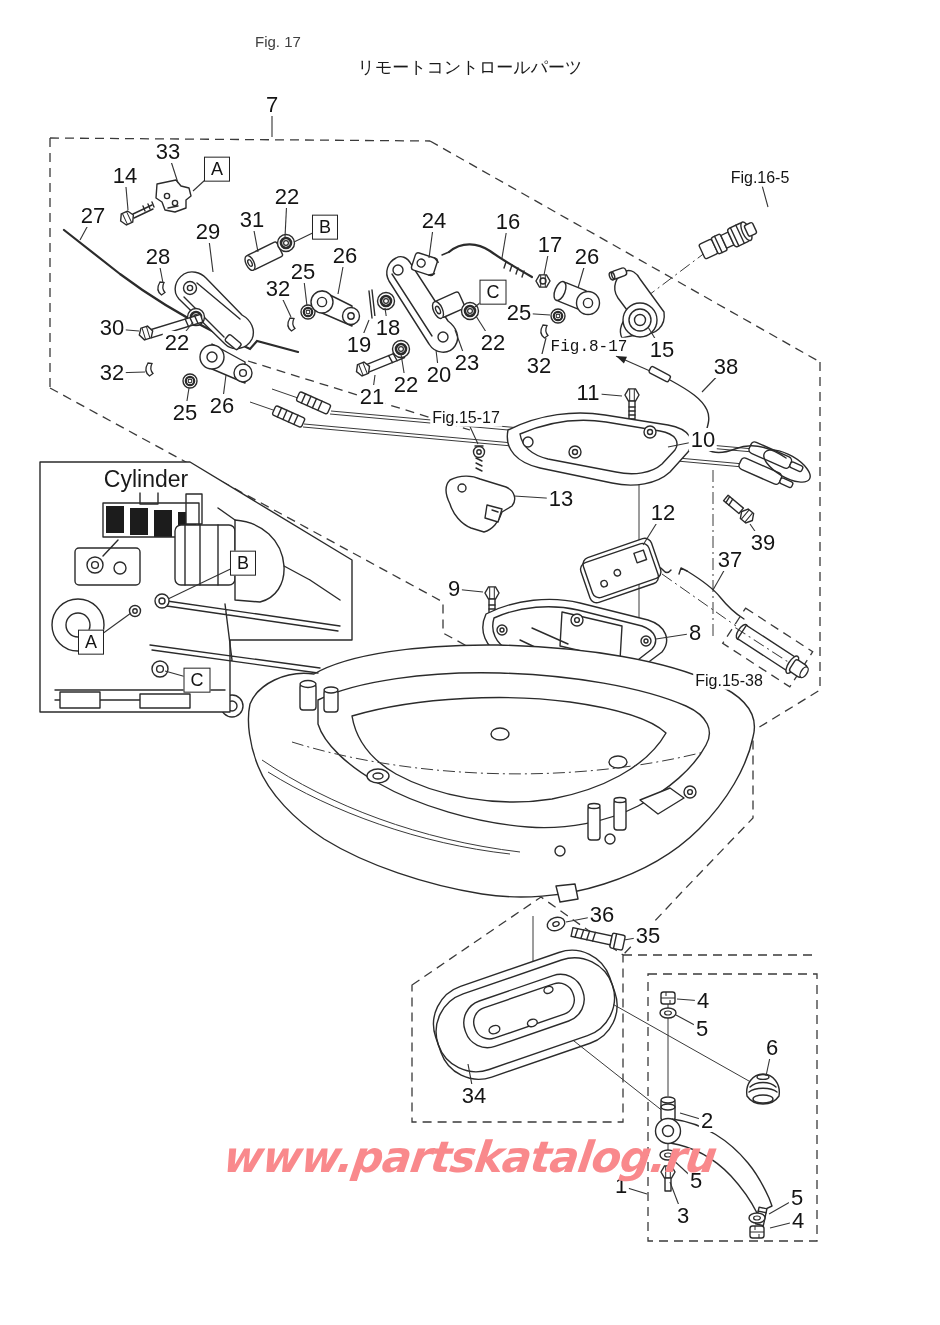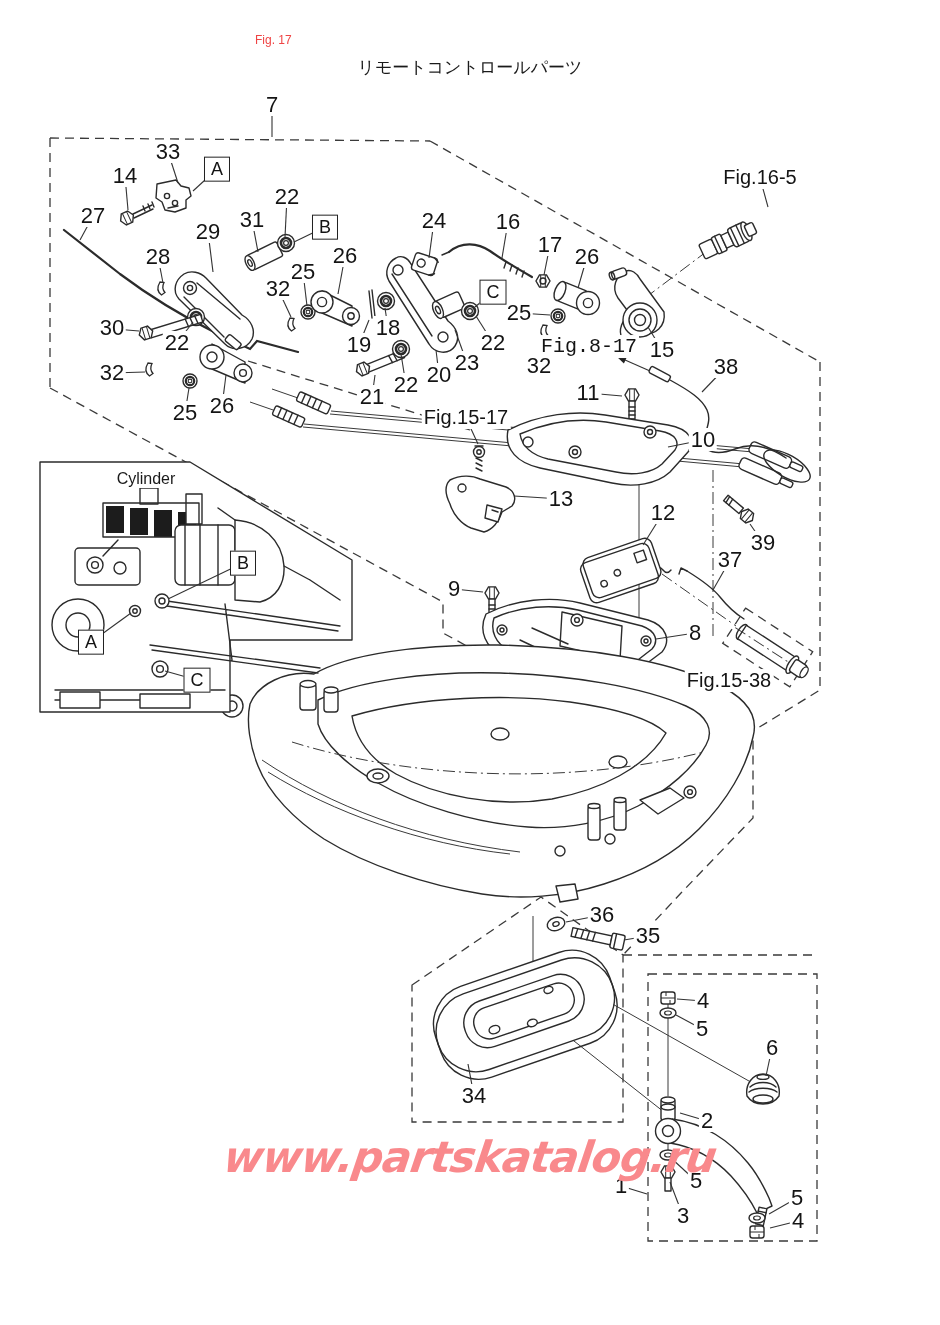--- a/index.html
+++ b/index.html
@@ -2,32 +2,32 @@
 <html><head>
 <meta charset="utf-8">
 <style>
   html,body{margin:0;padding:0;background:#fff;}
   body{width:940px;height:1325px;position:relative;overflow:hidden;
        font-family:"Liberation Sans",sans-serif;color:#111;}
   .layer{position:absolute;left:0;top:0;width:940px;height:1325px;}
   svg{display:block;}
   
   .hdr{position:absolute;top:33px;left:0;width:940px;height:56px;}
-  .figno{position:absolute;left:255px;top:0;font-size:12px;color:#ef4444;}
+  .figno{position:absolute;left:255px;top:0;font-size:15px;color:#404040;}
   .title{position:absolute;left:0;top:0;width:100%;text-align:center;font-size:19px;
          font-weight:bold;letter-spacing:.5px;color:#1a1a1a;}
   .subtitle{position:absolute;left:0;top:23px;width:100%;text-align:center;font-size:17px;color:#1a1a1a;}
   
   .plabel{position:absolute;transform:translate(-50%,-52%);font-size:22px;color:#141414;
           background:#fff;padding:0 2px;line-height:1.05;white-space:nowrap;}
-  .figref{position:absolute;transform:translate(-50%,-52%);font-size:20px;color:#141414;
+  .figref{position:absolute;transform:translate(-50%,-52%);font-size:16px;color:#141414;
           background:#fff;padding:0 2px;white-space:nowrap;}
   .callout{position:absolute;transform:translate(-50%,-50%);font-size:18px;color:#141414;
            border:1.6px solid #222;background:#fff;padding:1px 6px;line-height:1.15;}
-  .insettitle{position:absolute;transform:translate(-50%,-50%);font-size:16px;color:#1a1a1a;background:#fff;padding:0 4px;}
+  .insettitle{position:absolute;transform:translate(-50%,-50%);font-size:23px;color:#1a1a1a;background:#fff;padding:0 4px;}
   .watermark{position:absolute;left:50%;top:1157px;transform:translate(-50%,-50%) skewX(-8deg);
              font-family:"DejaVu Sans",sans-serif;font-weight:800;font-style:italic;
              font-size:43px;white-space:nowrap;letter-spacing:-1px;z-index:40;}
   
   .ln{stroke:#2b2b2b;fill:none;stroke-width:1.4;stroke-linecap:round;stroke-linejoin:round;}
   .lnf{stroke:#2b2b2b;fill:#fff;stroke-width:1.4;stroke-linejoin:round;}
   .thick{stroke:#2b2b2b;fill:none;stroke-width:2.2;stroke-linecap:round;}
   .dash{stroke:#3a3a3a;fill:none;stroke-width:1.3;stroke-dasharray:9 6;}
   .chain{stroke:#3a3a3a;fill:none;stroke-width:1;stroke-dasharray:12 4 2 4;}
   .thin{stroke:#3a3a3a;fill:none;stroke-width:1;}

